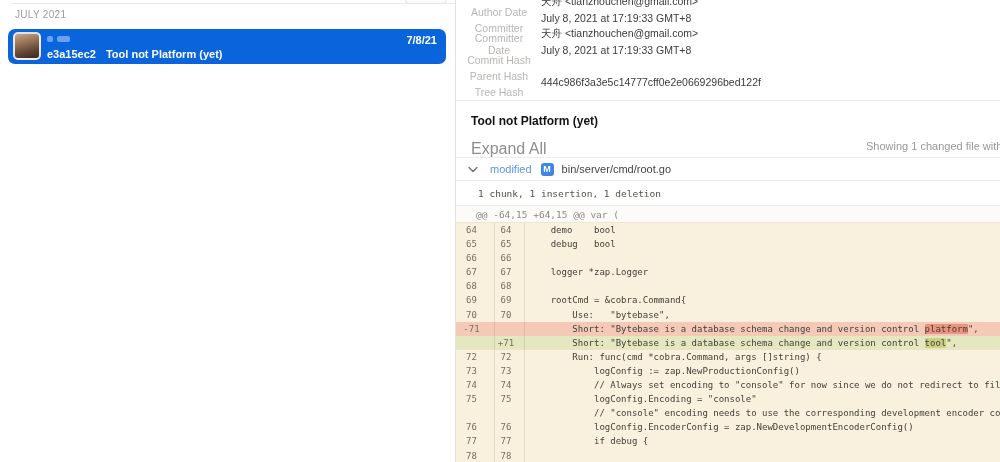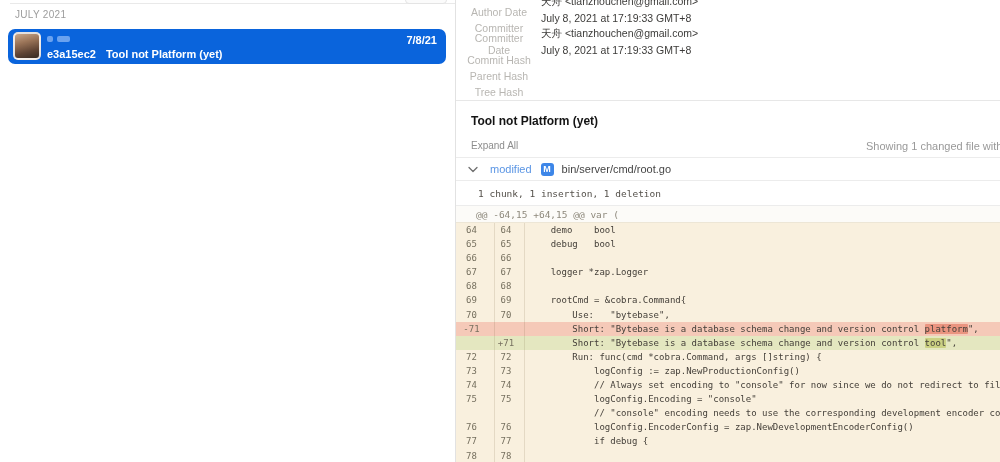--- a/index.html
+++ b/index.html
@@ -29,21 +29,21 @@
   .detail-row.clipped { margin-top:-12px; }
   .detail-label { width:66px; text-align:center; color:#b8b6b2; flex:none; }
   .detail-value { margin-left:9px; color:#3c3b39; white-space:nowrap;margin-top:12px; }
 
   .panel-divider { border-top:1px solid #e7e7e7; }
 
   .title-block { height:36px; padding:13px 0 0 15px; }
   .commit-title { font-size:12px; font-weight:700; color:#141414; }
 
   .expand-row { position:relative; height:20px; }
-  .expand-all { position:absolute; left:15px; top:3px; font-size:10px; color:#8d8d8d; cursor:default; }
+  .expand-all { position:absolute; left:15px; top:3px; font-size:16px; color:#8d8d8d; cursor:default; }
   .diff-summary { position:absolute; left:410px; top:3px; font-size:11px; color:#999; white-space:nowrap; }
 
   .file-row { height:24px; border-top:1px solid #ececec; border-bottom:1px solid #ececec; display:flex; align-items:center; padding-left:12px; }
   .chevron { width:10px; height:8px; display:flex; align-items:center; }
   .file-status { margin-left:12px; font-size:11px; color:#5a95e4; }
   .file-badge { margin-left:9px; width:13px; height:13px; border-radius:3px; background:#3d86e8; color:#fff; font-size:9px; font-weight:700;
                 display:flex; align-items:center; justify-content:center; }
   .file-path { margin-left:8px; font-size:11px; color:#454545; }
 
   .stats-row { height:24px; display:flex; align-items:center; padding-left:22px;
@@ -106,20 +106,21 @@
         </div>
         <div class="detail-row">
           <span class="detail-label">Committer Date</span>
           <span class="detail-value">July 8, 2021 at 17:19:33 GMT+8</span>
         </div>
         <div class="detail-row">
           <span class="detail-label">Commit Hash</span>
         </div>
         <div class="detail-row">
           <span class="detail-label">Parent Hash</span>
+          <span class="detail-value">444c986f3a3e5c14777cff0e2e0669296bed122f</span>
         </div>
         <div class="detail-row">
           <span class="detail-label">Tree Hash</span>
         </div>
       </div>
 
     <div class="panel-divider"></div>
 
     <div class="title-block">
       <div class="commit-title">Tool not Platform (yet)</div>

